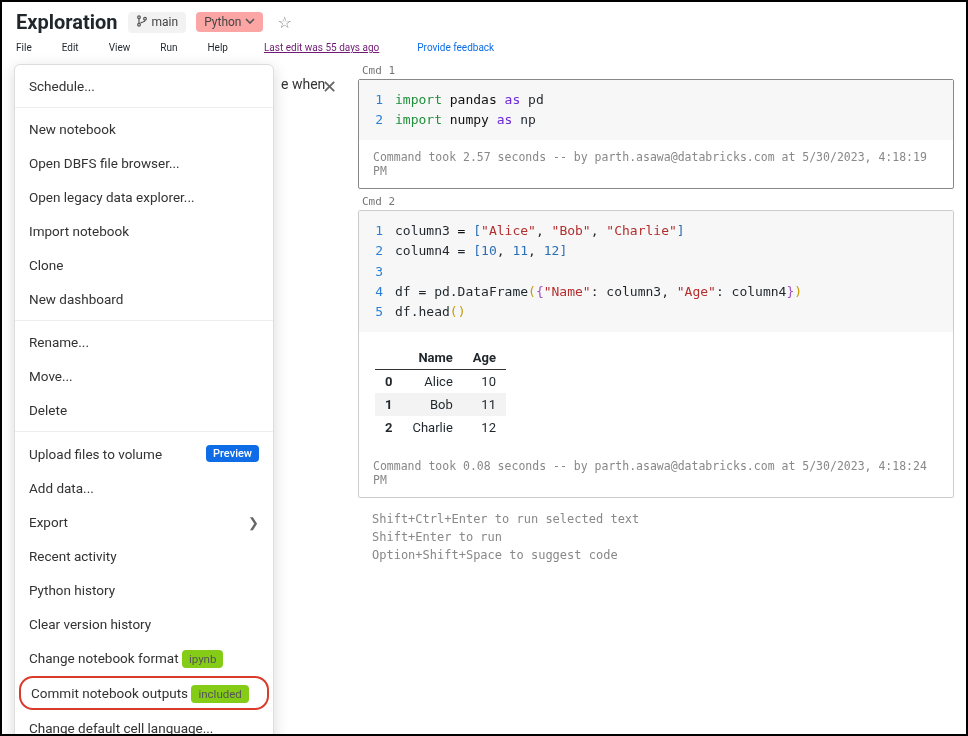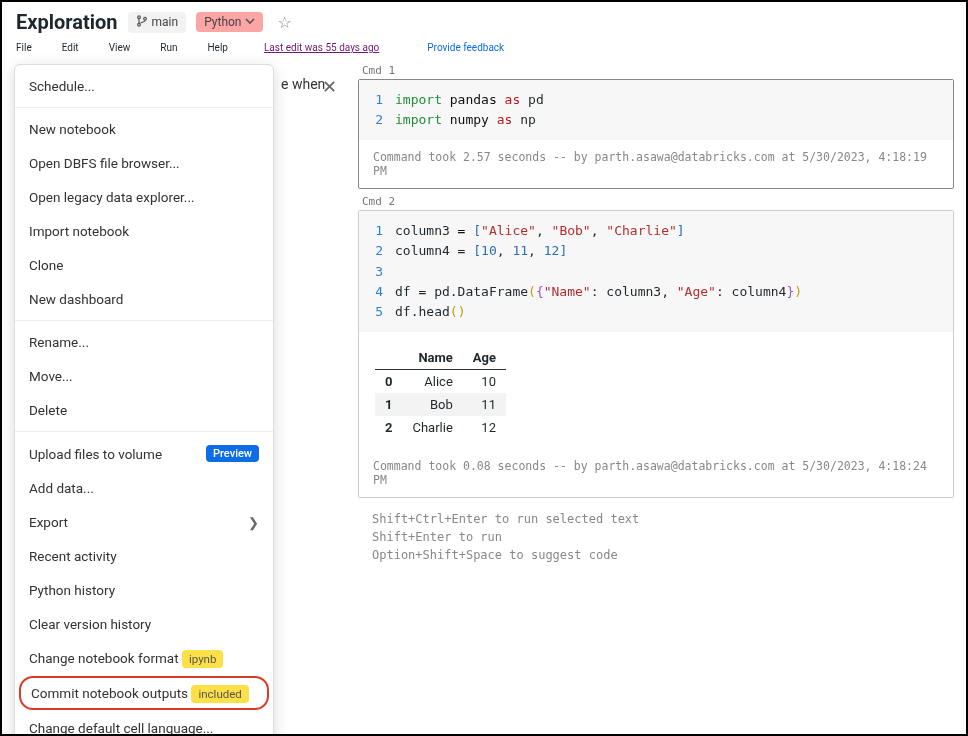--- a/index.html
+++ b/index.html
@@ -53,21 +53,21 @@
     }
     .menubar {
       display: flex;
       align-items: center;
       gap: 30px;
       padding: 4px 14px 8px;
       font-size: 10px;
     }
     .menubar span { cursor: pointer; }
     .last-edit { color: #701a75; text-decoration: underline; margin-left: 6px;}
-    .feedback { color: #0e6de6; margin-left: 18px; }
+    .feedback { color: #0e6de6; margin-left: 8px; }
     .content-bg {
       position: absolute;
       left: 14px;
       top: 72px;
       color: #333;
       font-size: 14px;
       line-height: 1.5;
       width: 320px;
     }
     .close-x {
@@ -105,21 +105,21 @@
     }
     .badge-preview {
       background: #0e6de6;
       color: #fff;
       border-radius: 4px;
       padding: 2px 7px;
       font-size: 11px;
       font-weight: 500;
     }
     .badge-gray {
-      background: #fde047;
+      background: #84cc16;
       color: #555;
       border-radius: 4px;
       padding: 2px 7px;
       font-size: 11.5px;
     }
     .highlighted-item {
       border: 2.5px solid #d93b2b;
       border-radius: 14px;
       margin: 1px 4px;
       padding: 7px 10px;
@@ -159,21 +159,21 @@
     .gutter {
       width: 36px;
       text-align: right;
       color: #2a80d8;
       padding-right: 12px;
       user-select: none;
     }
     .code { flex: 1; white-space: pre; }
     .kw { color: #1f8f3a; }
     .lib { color: #111; }
-    .as { color: #b91c1c; }
+    .as { color: #6d28d9; }
     .str { color: #b52e2e; }
     .num { color: #2a6fb5; }
     .paren-y { color: #c49b00; }
     .paren-p { color: #a050c0; }
     .brack-b { color: #2a6fb5; }
     .eq { color: #111; }
     .cmd-footer {
       font-family: Menlo, monospace;
       font-size: 11.5px;
       color: #888;

